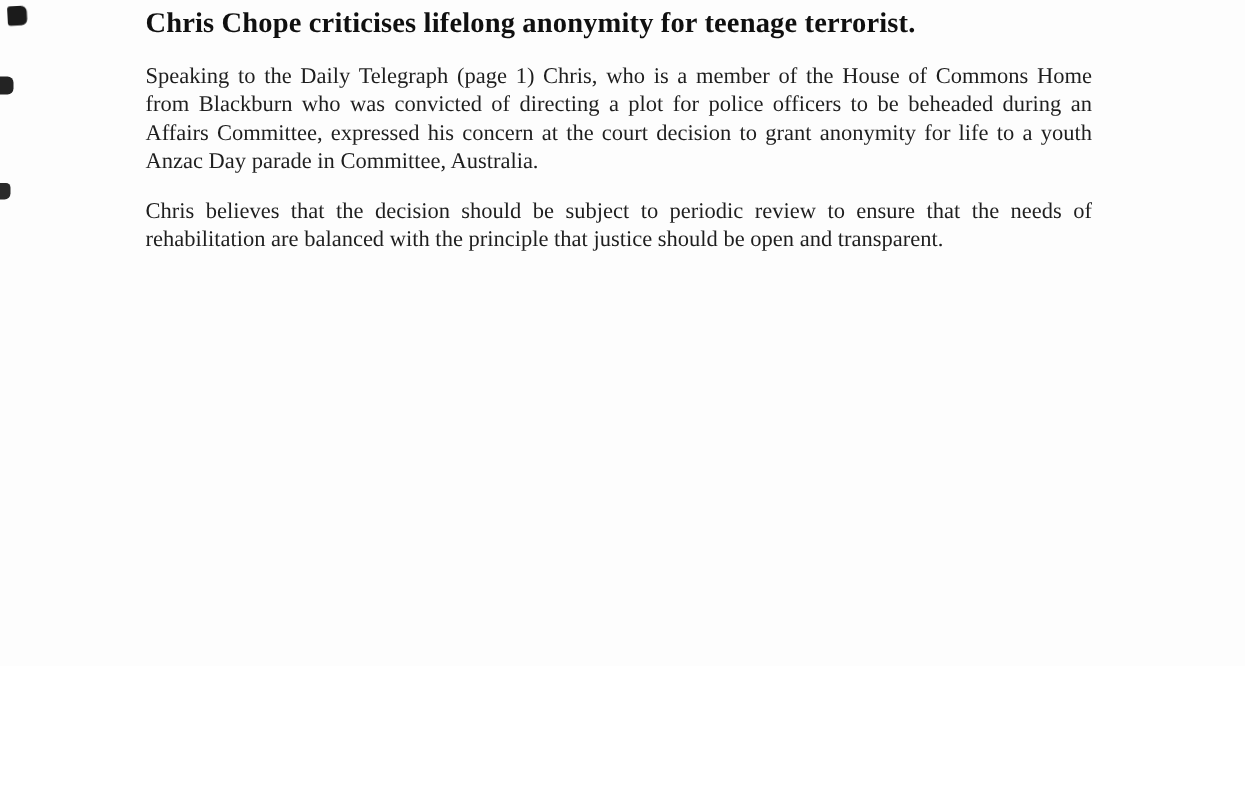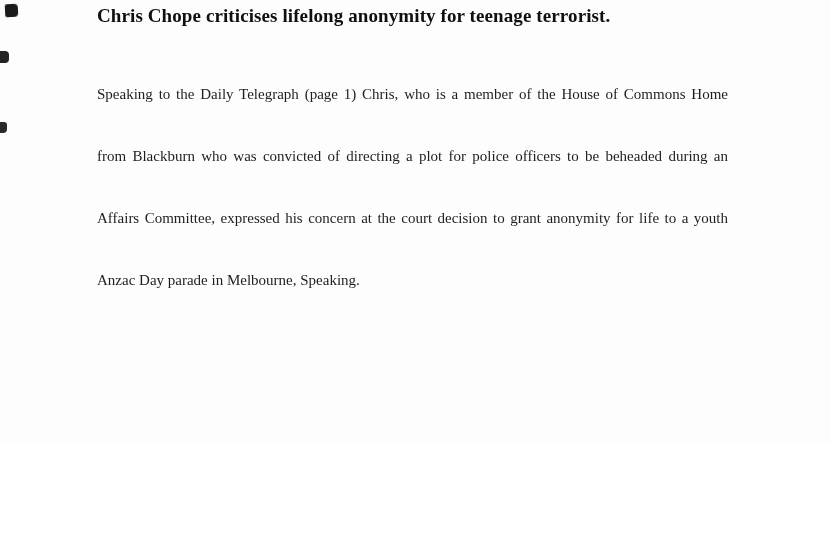--- a/index.html
+++ b/index.html
@@ -37,21 +37,20 @@
     line-height: 19px;
     color: #1e1e1e;
   }
   .para-1 { top: 42px; }
   .para-2 { top: 132px; }
   .tline {
     text-align: justify;
     text-align-last: justify;
     word-spacing: -1.2px;
     white-space: nowrap;
-    margin-top: 43px;
   }
   .tline.last {
     text-align: left;
     text-align-last: left;
     word-spacing: normal;
   }
   
   .mark {
     position: absolute;
     filter: blur(0.4px);
@@ -84,17 +83,21 @@
   <div class="mark mark-1"></div>
   <div class="mark mark-2"></div>
   <div class="mark mark-3"></div>
 
   <h1 class="headline">Chris Chope criticises lifelong anonymity for teenage terrorist.</h1>
 
   <div class="para para-1">
     <div class="tline">Speaking to the Daily Telegraph (page 1) Chris, who is a member of the House of Commons Home</div>
     <div class="tline">from Blackburn who was convicted of directing a plot for police officers to be beheaded during an</div>
     <div class="tline">Affairs Committee, expressed his concern at the court decision to grant anonymity for life to a youth</div>
-    <div class="tline last">Anzac Day parade in Melbourne, Speaking.</div>
+    <div class="tline last">Anzac Day parade in Committee, Australia.</div>
   </div>
 
+  <div class="para para-2">
+    <div class="tline">Chris believes that the decision should be subject to periodic review to ensure that the needs of</div>
+    <div class="tline last">rehabilitation are balanced with the principle that justice should be open and transparent.</div>
+  </div>
 
 </div>
 
 </body></html>

